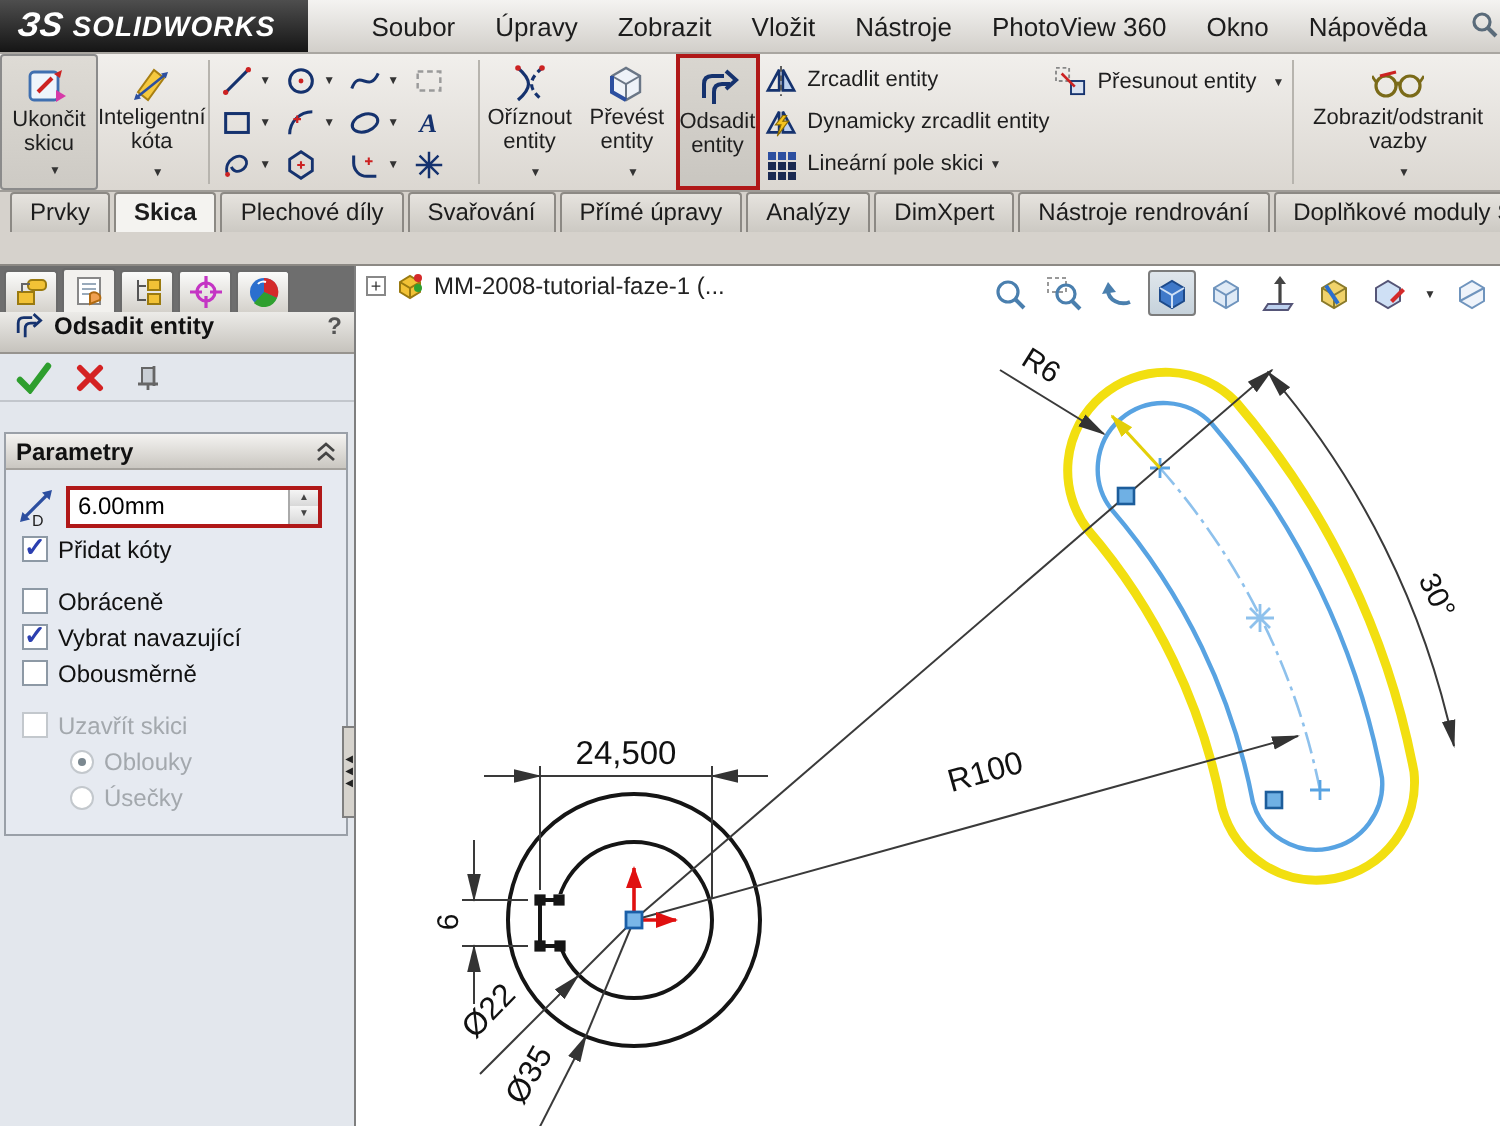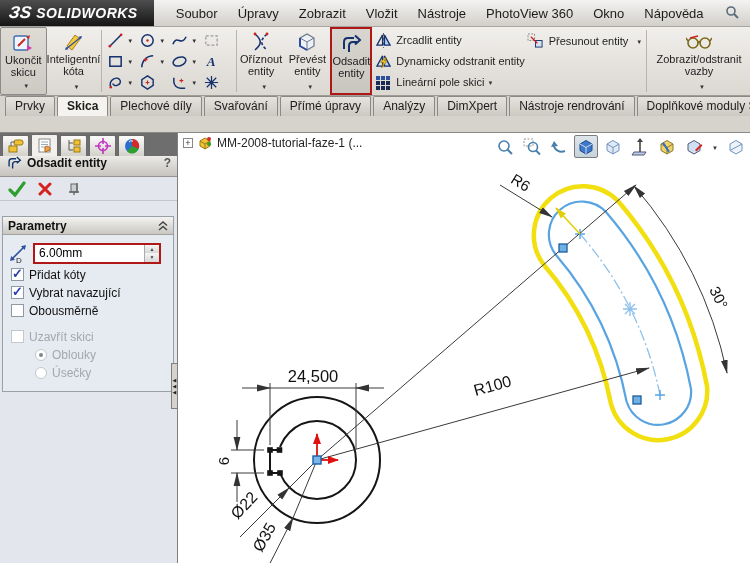--- a/index.html
+++ b/index.html
@@ -5,21 +5,21 @@
   html,body{margin:0;padding:0}
   body{width:750px;height:563px;overflow:hidden;font-family:"Liberation Sans",sans-serif;background:#fff;position:relative}
   *{box-sizing:border-box}
   svg{display:block}
 
   
   .menubar{height:27px;display:flex;align-items:stretch;background:linear-gradient(#f4f3f1,#d2cfca);border-bottom:1px solid #a9a6a1;overflow:hidden}
   .logo{background:linear-gradient(#4e4e4e,#151515);color:#fff;display:flex;align-items:center;padding:0 16px 0 9px;font-style:italic;font-weight:bold;white-space:nowrap}
   .logo .mark{font-size:17px;margin-right:5px;transform:skewX(-8deg)}
   .logo .word{font-size:14px;letter-spacing:.5px}
-  .menus{display:flex;align-items:center;padding-left:12px}
+  .menus{display:flex;align-items:center;padding-left:22px}
   .menu-item{font-size:13px;color:#1c1c1c;padding:0 10px;white-space:nowrap;cursor:default}
   .qsearch{margin:0 6px 0 10px;display:flex;align-items:center}
   .quick{display:flex;align-items:center;gap:1px;padding-left:6px}
   .qbtn{display:flex;align-items:center;padding:1px 2px}
   .dd{font-size:6px;color:#333;margin:2px 3px 0 3px}
 
   
   .ribbon{height:69px;display:flex;align-items:stretch;background:linear-gradient(#f1efec,#dbd7d1);border-bottom:1px solid #a09d98;overflow:hidden}
   .vsep{width:1px;background:#b7b4ae;margin:3px 1px}
   .bigbtn{width:58px;display:flex;flex-direction:column;align-items:center;padding-top:4px;font-size:11px;color:#1e1e1e;text-align:center;line-height:12px;position:relative}
@@ -269,21 +269,21 @@
       <span>Zrcadlit entity</span>
     </div>
     <div class="srow">
       <span class="ic">
         <svg width="17" height="15" viewBox="0 0 18 16">
             <path d="M8 2 L2 13 H8 Z" fill="none" stroke="#15326e" stroke-width="1.4"></path>
             <path d="M10 2 L16 13 H10 Z" fill="#bcd0ee" stroke="#15326e" stroke-width="1.4"></path>
             <path d="M10 4 L6 9 h3 l-2 6 6 -8 h-3 l2 -3 z" fill="#f5c31d" stroke="#8a6a00" stroke-width=".6"></path>
           </svg>
       </span>
-      <span>Dynamicky odstranit entity</span>
+      <span>Dynamicky zrcadlit entity</span>
     </div>
     <div class="srow">
       <span class="ic">
         <svg width="16" height="15" viewBox="0 0 16 15">
             <g fill="#2c4fa0">
               <rect x="1" y="1" width="4" height="4"></rect>
               <rect x="6" y="1" width="4" height="4"></rect>
               <rect x="11" y="1" width="4" height="4"></rect>
             </g>
             <g fill="#1a2a52">
@@ -429,20 +429,24 @@
               <div>▲</div>
               <div>▼</div>
             </div>
           </div>
         </div>
 
         <div class="optrow ind1">
           <span class="cb on"></span>
           <span>Přidat kóty</span>
         </div>
+        <div class="optrow gapT">
+          <span class="cb"></span>
+          <span>Obráceně</span>
+        </div>
         <div class="optrow">
           <span class="cb on"></span>
           <span>Vybrat navazující</span>
         </div>
         <div class="optrow">
           <span class="cb"></span>
           <span>Obousměrně</span>
         </div>
         <div class="optrow gapT dis">
           <span class="cb"></span>

